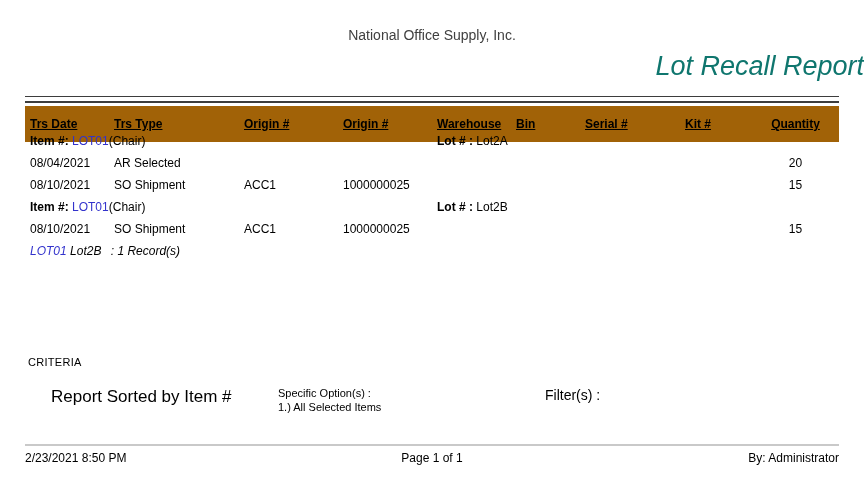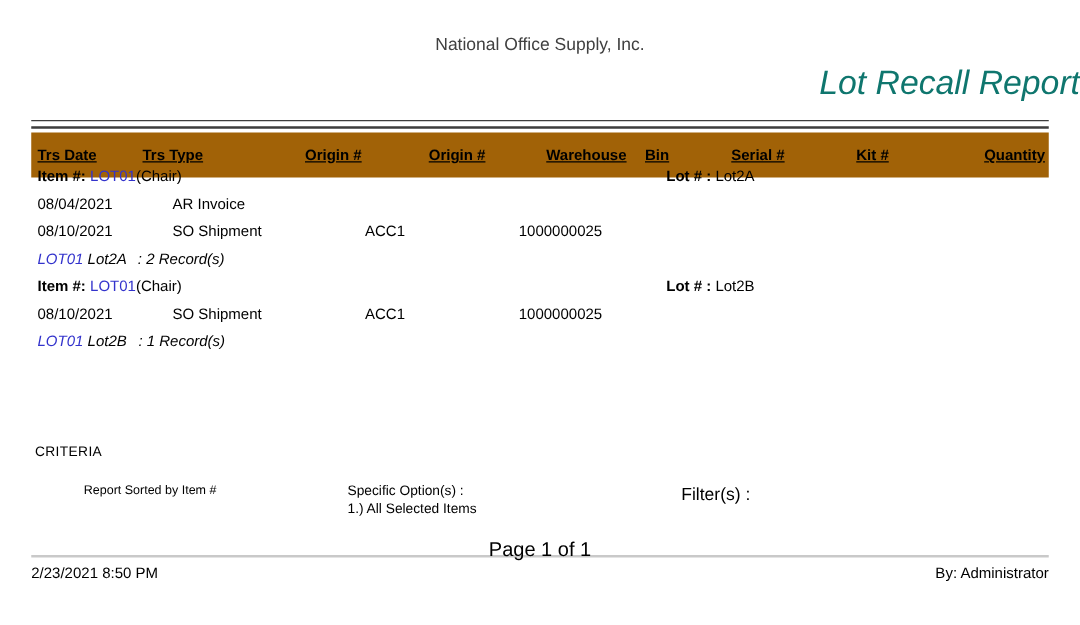--- a/index.html
+++ b/index.html
@@ -24,41 +24,41 @@
     display: grid;
     grid-template-columns: 84px 130px 99px 94px 79px 69px 100px 75px 1fr;
     align-items: center;
   }
   .thead {
     position: absolute; top: 106px; left: 25px; width: 814px; height: 36px;
     background: #a16207; font-size: 12px; font-weight: bold;
   }
   .thead .cell { text-decoration: underline; }
   .cell { padding-left: 5px; white-space: nowrap; overflow: hidden; }
-  .cell.qty { text-align: right; padding-right: 3px; padding-left: 0; }
+  .cell.qty { text-align: center; padding-right: 3px; padding-left: 0; }
   .tbody {
     position: absolute; top: 130px; left: 25px; width: 814px;
     font-size: 12px;
   }
-  .row { height: 22px; gap: 24px; }
+  .row { height: 22px; }
   .item-row .item-cell { grid-column: 1 / 5; padding-left: 5px; white-space: nowrap; }
   .item-row .lot-cell  { grid-column: 5 / 10; padding-left: 5px; white-space: nowrap; }
   .bold { font-weight: bold; }
   .blue { color: #3333CC; }
   .subtotal-row, .total-row { font-style: italic; }
   .subtotal-row .cell-full, .total-row .cell-full { grid-column: 1 / 10; padding-left: 5px; white-space: nowrap; }
   .subtotal-count { margin-left: 6px; }
   .criteria-heading { position: absolute; top: 356px; left: 28px; font-size: 11px; letter-spacing: 0.3px; }
-  .criteria-sorted  { position: absolute; top: 387px; left: 44px; font-size: 10px; padding-left: 23px; }
+  .criteria-sorted  { position: absolute; top: 387px; left: 28px; font-size: 17px; padding-left: 23px; }
   .criteria-options-label { position: absolute; top: 387px; left: 278px; font-size: 11px; }
   .criteria-options-value { position: absolute; top: 401px; left: 278px; font-size: 11px; }
   .criteria-filters { position: absolute; top: 387px; left: 545px; font-size: 14px; }
   .footer-rule { position: absolute; top: 444px; left: 25px; width: 814px; height: 2px; background: #c9c9c9; }
   .footer-date { position: absolute; top: 451px; left: 25px; font-size: 12px; }
-  .footer-page { position: absolute; top: 432px; left: 0; right: 0; text-align: center; font-size: 16px; }
+  .footer-page { position: absolute; top: 451px; left: 0; right: 0; text-align: center; font-size: 12px; }
   .footer-by   { position: absolute; top: 451px; right: 25px; font-size: 12px; margin-left: 16px; }
 </style>
 </head>
 <body>
 
 <div class="company">National Office Supply, Inc.</div>
 <div class="title">Lot Recall Report</div>
 
 <div class="rule-thin"></div>
 <div class="rule-thick"></div>
@@ -83,21 +83,21 @@
       <span class="blue">LOT01</span><span>(Chair)</span>
     </div>
     <div class="lot-cell">
       <span class="bold">Lot # :</span>
       <span>Lot2A</span>
     </div>
   </div>
 
   <div class="row grid">
     <div class="cell">08/04/2021</div>
-    <div class="cell">AR Invoice</div>
+    <div class="cell">AR Selected</div>
     <div class="cell"></div>
     <div class="cell"></div>
     <div class="cell"></div>
     <div class="cell"></div>
     <div class="cell"></div>
     <div class="cell"></div>
     <div class="cell qty">20</div>
   </div>
 
   <div class="row grid">
@@ -105,27 +105,20 @@
     <div class="cell">SO Shipment</div>
     <div class="cell">ACC1</div>
     <div class="cell">1000000025</div>
     <div class="cell"></div>
     <div class="cell"></div>
     <div class="cell"></div>
     <div class="cell"></div>
     <div class="cell qty">15</div>
   </div>
 
-  <div class="row grid subtotal-row">
-    <div class="cell-full">
-      <span class="blue">LOT01</span>
-      <span>Lot2A</span>
-      <span class="subtotal-count">: 2 Record(s)</span>
-    </div>
-  </div>
 
   <div class="row grid item-row">
     <div class="item-cell">
       <span class="bold">Item #:</span>
       <span class="blue">LOT01</span><span>(Chair)</span>
     </div>
     <div class="lot-cell">
       <span class="bold">Lot # :</span>
       <span>Lot2B</span>
     </div>

